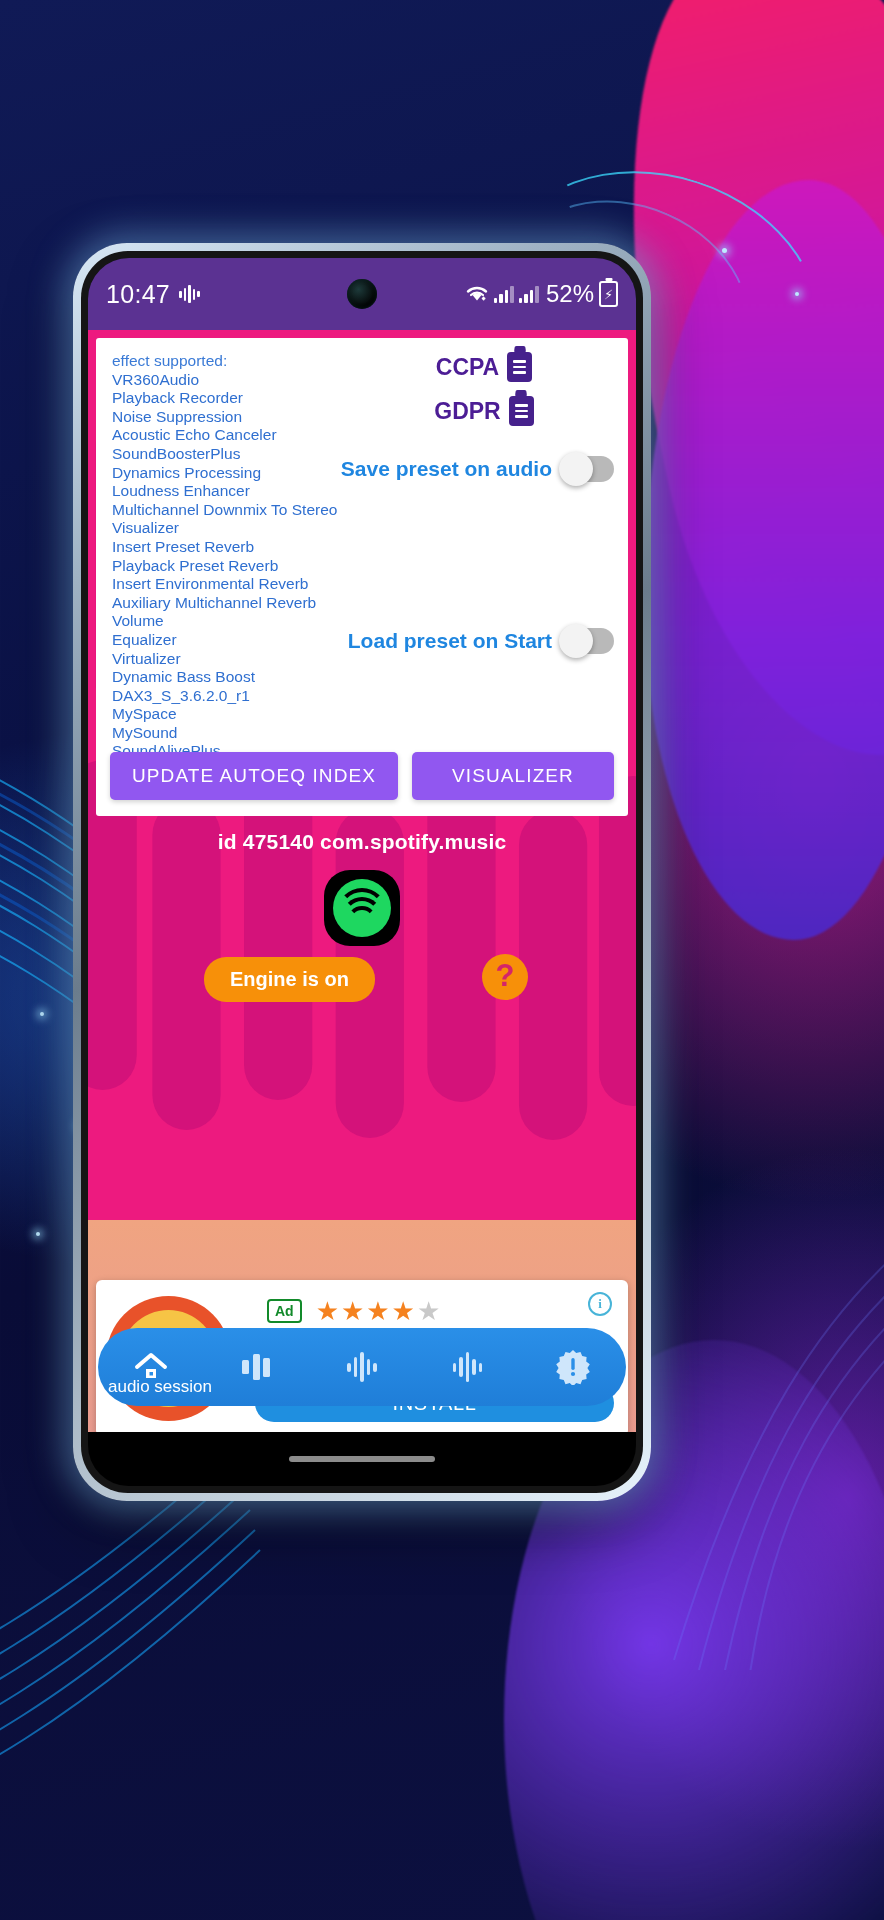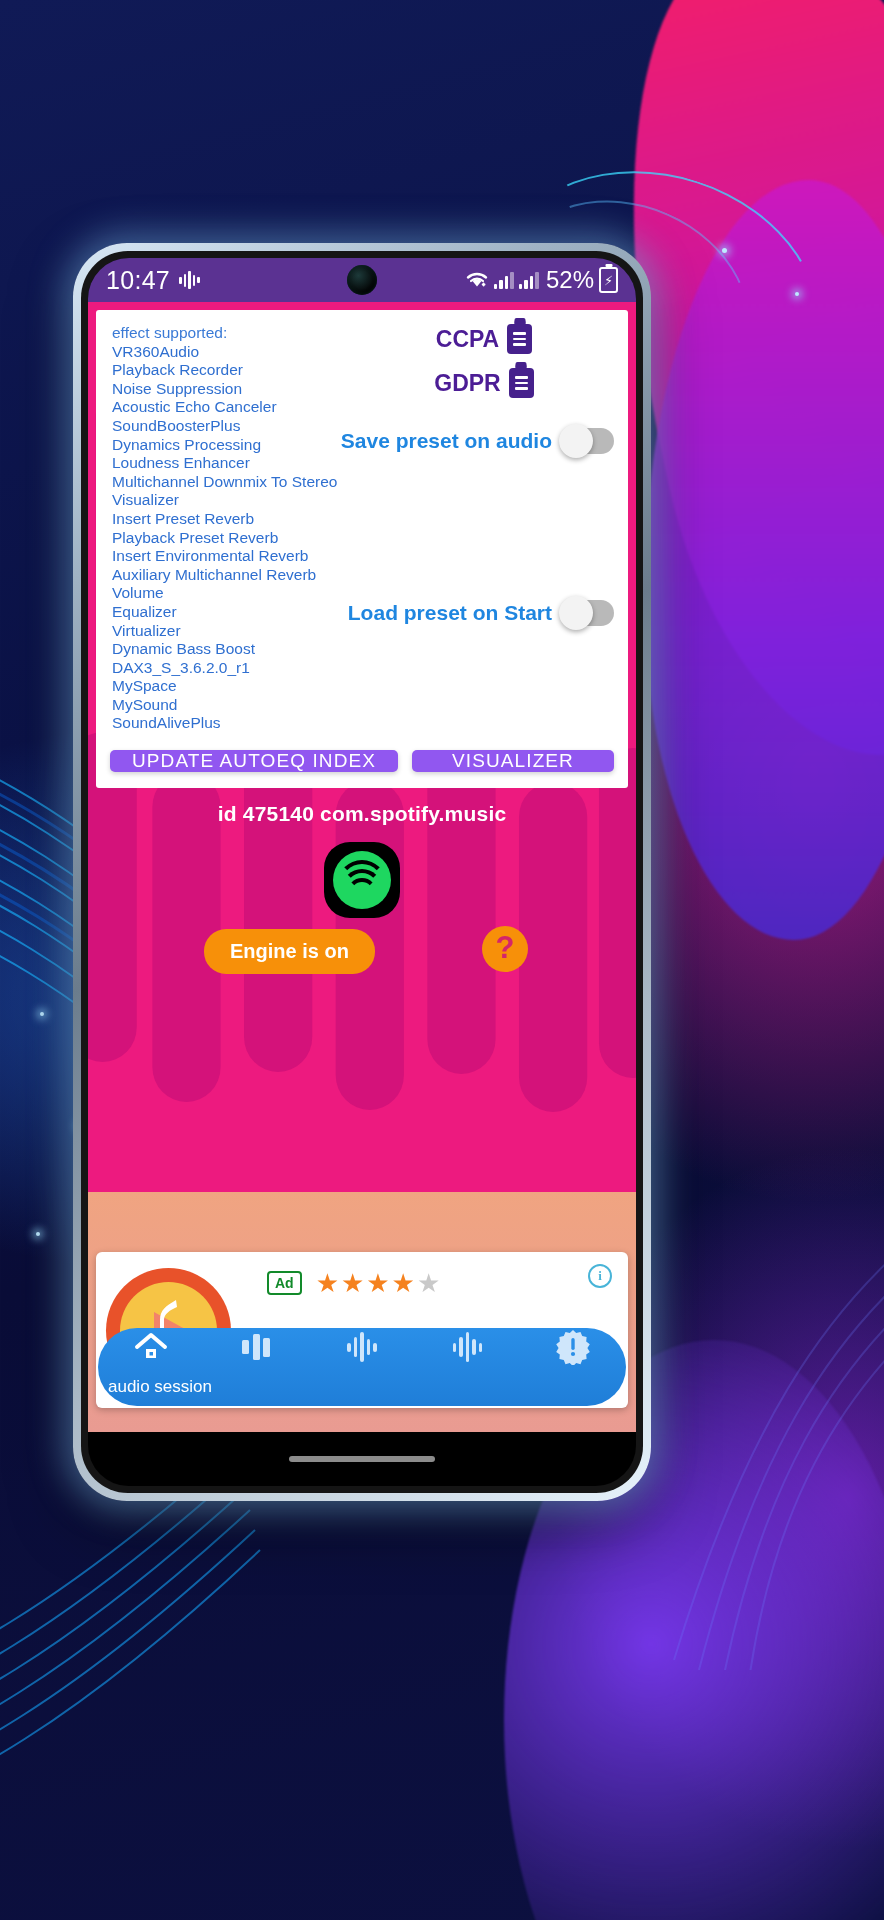--- a/index.html
+++ b/index.html
@@ -43,21 +43,21 @@
     background:linear-gradient(145deg,#d8e8f5,#9fb3c4 20%,#6b7c8c 45%,#aab9c6 70%,#e6f2fb);
     box-shadow:0 0 34px 10px rgba(130,200,255,.42), 0 22px 60px rgba(0,0,0,.55);
     padding:8px;box-sizing:border-box;}
   #bezel{width:100%;height:100%;border-radius:47px;background:#151515;
     padding:7px;box-sizing:border-box;}
   #screen{position:relative;width:100%;height:100%;border-radius:41px;overflow:hidden;
     background:#111;display:flex;flex-direction:column;}
 
   
   #statusbar{height:36px;background:#5b3292;flex:0 0 auto;position:relative;
-    display:flex;align-items:center;justify-content:space-between;padding:4px 18px;
+    display:flex;align-items:center;justify-content:space-between;padding:18px 18px;
     color:#fff;}
   #clockwrap{display:flex;align-items:center;gap:9px;}
   #clock{font-size:25px;font-weight:400;letter-spacing:.3px;}
   .wavebars{display:flex;align-items:center;gap:2px;height:18px;}
   .wavebars i{display:block;width:2.5px;background:#fff;border-radius:1px;}
   #punchhole{position:absolute;left:50%;top:50%;transform:translate(-50%,-50%);
     width:30px;height:30px;border-radius:50%;
     background:radial-gradient(circle at 38% 35%,#1d3a3a,#000 70%);
     box-shadow:inset 0 0 4px #0a2424;}
   #statusright{display:flex;align-items:center;gap:5px;}
@@ -105,21 +105,21 @@
   .toggle .knob{position:absolute;left:-3px;top:-4px;width:34px;height:34px;border-radius:50%;
     background:#f3f3f3;box-shadow:0 2px 5px rgba(0,0,0,.32);}
 
   #savewrap{position:absolute;right:14px;top:118px;}
   #loadwrap{position:absolute;right:14px;top:290px;}
 
   #btnrow{position:absolute;left:14px;right:14px;bottom:16px;
     display:flex;justify-content:space-between;align-items:center;}
   .pbtn{background:#9157f0;color:#fff;border:none;border-radius:5px;
     font-size:19px;letter-spacing:1.1px;font-family:inherit;cursor:pointer;
-    padding:0 0;box-shadow:0 2px 5px rgba(0,0,0,.18);}
+    padding:13px 0;box-shadow:0 2px 5px rgba(0,0,0,.18);}
   #btn-autoeq{width:288px;}
   #btn-visualizer{width:202px;}
 
   
   #idline{position:absolute;left:0;right:0;top:500px;text-align:center;color:#fff;
     font-weight:bold;font-size:21px;letter-spacing:.2px;}
 
   
   #spotify{position:absolute;left:50%;top:540px;transform:translateX(-50%);
     width:76px;height:76px;border-radius:26px;background:#000;
@@ -158,21 +158,21 @@
   #installbtn{position:absolute;left:24px;right:4px;bottom:6px;height:38px;
     background:#1f8fe0;color:#fff;border:none;border-radius:19px;font-size:20px;
     letter-spacing:.6px;font-family:inherit;cursor:pointer;}
   #adinfo{position:absolute;right:6px;top:4px;width:20px;height:20px;border-radius:50%;
     border:2px solid #48b4d8;color:#48b4d8;font-size:13px;font-weight:bold;
     display:flex;align-items:center;justify-content:center;font-family:"Liberation Serif",serif;}
 
   
   #navbar{position:absolute;left:10px;right:10px;bottom:26px;height:78px;border-radius:39px;
     background:linear-gradient(180deg,#2a8fe8,#1f7ed8);display:flex;align-items:center;}
-  .navitem{flex:1 1 0;display:flex;flex-direction:column;align-items:center;
+  .navitem{flex:1 1 0;display:flex;flex-direction:column;align-items:center;justify-content:center;
     height:100%;cursor:pointer;position:relative;}
   .navitem .ico{height:38px;display:flex;align-items:center;justify-content:center;}
   #navlabel{position:absolute;left:10px;bottom:9px;color:#fff;font-size:17px;white-space:nowrap;}
   .eqbars{display:flex;align-items:flex-end;gap:3.5px;height:26px;}
   .eqbars i{display:block;width:7px;background:#cfe6fb;border-radius:1.5px;}
   .wave{display:flex;align-items:center;gap:3px;height:30px;}
   .wave i{display:block;width:3.5px;background:#cfe6fb;border-radius:2px;}
 
   
   #gesturearea{flex:0 0 auto;height:54px;background:#000;display:flex;

